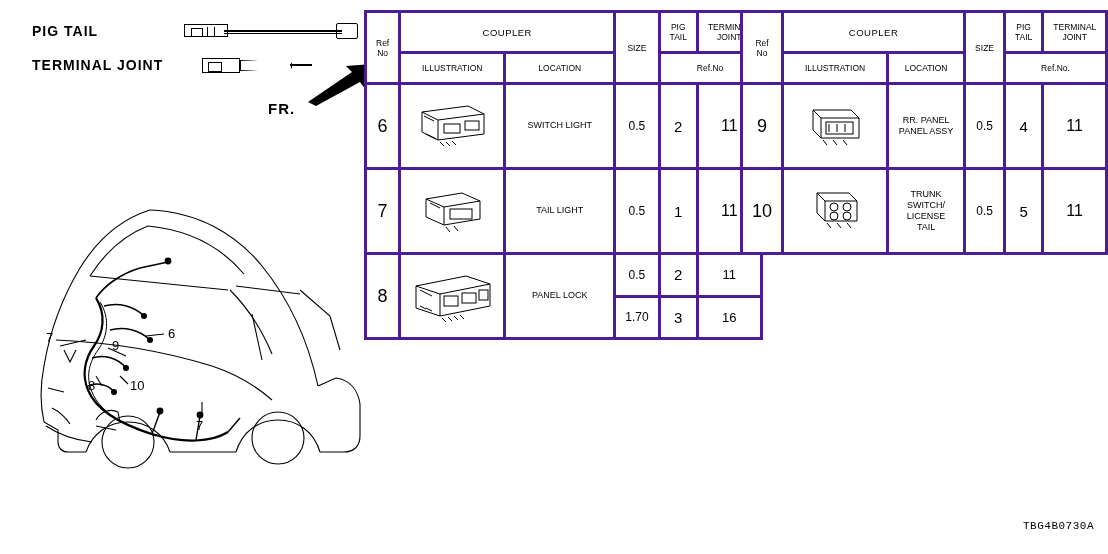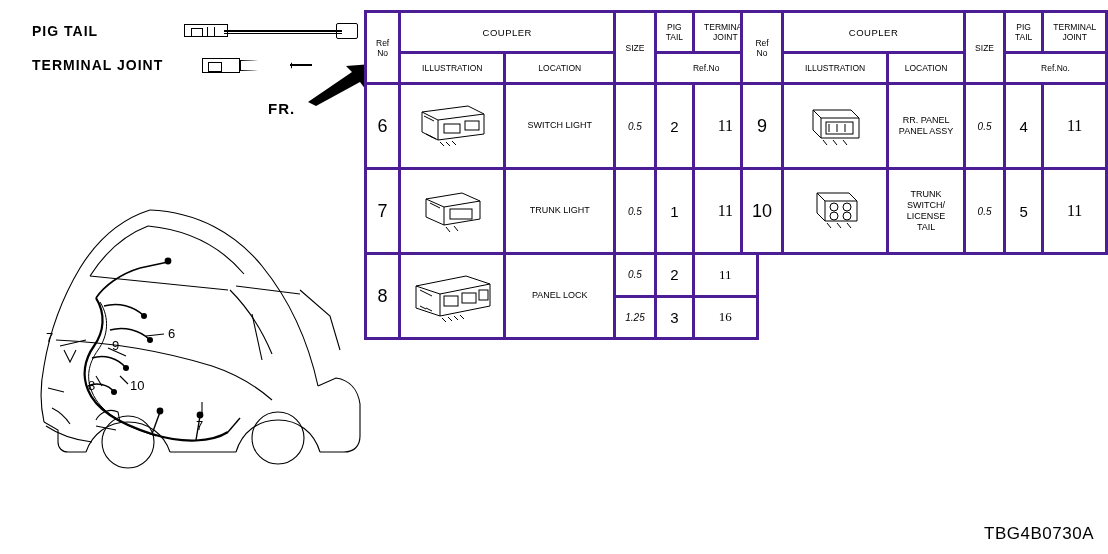--- a/index.html
+++ b/index.html
@@ -60,35 +60,35 @@
     text-align:center;
     vertical-align:middle;
     font-weight:normal;
     padding:9px;
   }
   .hdr-main { font-size:9.5px; letter-spacing:.5px; }
   .hdr-sub { font-size:8.5px; }
   .big { font-size:18px; }
   .mid { font-size:15px; }
   .loc { font-size:9px; text-align:left; padding-left:8px; line-height:1.25; }
-  .size { font-size:10px;font-style:italic; }
-  .refno { font-size:13px;font-family:Liberation Serif, serif; }
+  .size { font-size:12px; }
+  .refno { font-size:13px; }
 
   
   .ill { width:84px; height:100%; }
   .ill-wrap { position:relative; width:84px; height:64px; margin:0 auto; }
 
   
   #car { left:0px; top:190px; width:370px; height:320px; }
 
   
   .callout { font-size:13px; }
 
   
-  #code { right:14px; bottom:10px; font-size:17px; letter-spacing:.5px; }
+  #code { right:14px; bottom:22px; font-size:11px; letter-spacing:.5px;font-family:Liberation Mono, monospace; }
 </style>
 </head>
 <body>
 
 <div class="abs" id="legend">
   <div class="legend-row">
     <div class="legend-label">PIG TAIL</div>
     <div class="legend-art">
       <div class="pt-term"></div>
       <div class="pt-wire"></div>
@@ -164,21 +164,21 @@
               <path d="M16 20 L52 14 L70 22 L70 40 L34 46 L16 38 Z"></path>
               <path d="M16 20 L34 28 L34 46"></path>
               <path d="M34 28 L70 22"></path>
               <rect x="40" y="30" width="22" height="10"></rect>
               <path d="M20 24 L30 29"></path>
               <path d="M36 48 L40 53 M44 47 L48 52"></path>
             </g>
           </svg>
         </div>
       </td>
-      <td class="loc">TRUNK LIGHT</td>
+      <td class="loc">TAIL LIGHT</td>
       <td class="size">0.5</td>
       <td class="mid">1</td>
       <td class="refno" style="font-size:16px;">11</td>
     </tr>
 
     <tr>
       <td rowspan="2" class="big">8</td>
       <td rowspan="2" class="ill">
         <div class="ill-wrap">
           <svg width="84" height="64" viewBox="0 0 84 64">
@@ -195,21 +195,21 @@
             </g>
           </svg>
         </div>
       </td>
       <td rowspan="2" class="loc">PANEL LOCK</td>
       <td class="size" style="height:32px;">0.5</td>
       <td class="mid">2</td>
       <td class="refno">11</td>
     </tr>
     <tr>
-      <td class="size" style="height:32px;">1.25</td>
+      <td class="size" style="height:32px;">1.70</td>
       <td class="mid">3</td>
       <td class="refno">16</td>
     </tr>
   </tbody>
     </table>
 </div>
 
 <div class="abs" style="left:740px; top:10px;">
   <table class="coupler">
     <tbody>

